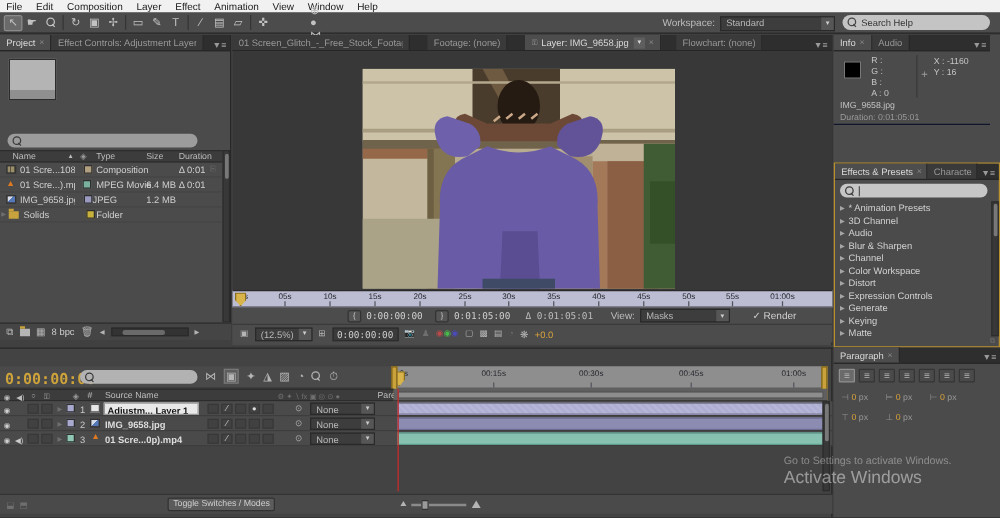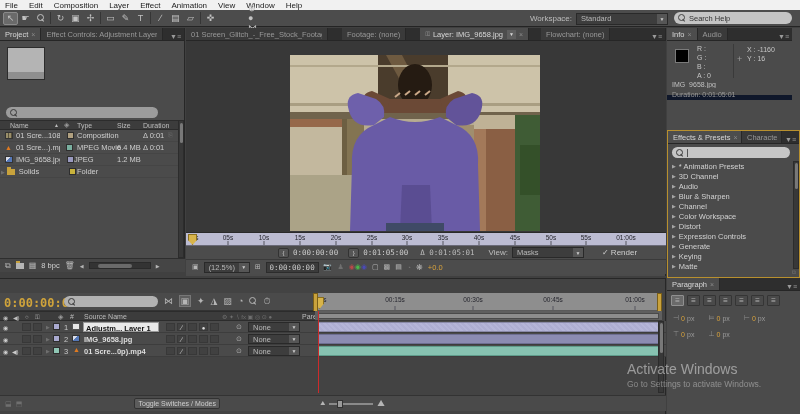--- a/index.html
+++ b/index.html
@@ -295,21 +295,21 @@
       <span class="ico" style="font-size:7px">▩</span>
       <span class="ico" style="font-size:7px">▤</span>
       <span class="ico dim" style="font-size:7px">◔</span>
       <span class="ico" style="font-size:8px">❋</span>
       <span style="color:#d8a23c;font-size:7.5px">+0.0</span>
     </div>
   </div>
 
   <div class="abs" style="left:667px;top:28px;width:133px;height:386px;background:#4b4b4b">
 
-    <div class="abs" style="left:0;top:0;width:125px;height:72px;border-bottom:5px solid #0f172a">
+    <div class="abs" style="left:0;top:0;width:125px;height:72px;border-bottom:1px solid #0f172a">
       <div class="tabbar">
         <div class="tab active">
             <span>Info</span>
             <span class="x">×</span>
           </div>
         <div class="tab">
             <span>Audio</span>
           </div>
         <span class="pmenu">▼≡</span>
       </div>
@@ -579,17 +579,17 @@
       </div>
       <span class="ico" style="margin-left:100px;font-size:6px">⛰</span>
       <div style="margin-left:4px;width:44px;height:2px;background:#8a8a8a;position:relative">
         <div class="abs" style="left:8px;top:-3px;width:6px;height:8px;background:#9a9a9a;border:1px solid #333"></div>
       </div>
       <span class="ico" style="margin-left:4px;font-size:9px">⛰</span>
     </div>
   </div>
 
   <div class="abs" style="left:627px;top:361px;z-index:9">
+    <div style="font-size:8.5px;color:rgba(240,240,240,0.4);margin-top:2px">Go to Settings to activate Windows.</div>
     <div style="font-size:14px;color:rgba(240,240,240,0.5)">Activate Windows</div>
-    <div style="font-size:8.5px;color:rgba(240,240,240,0.4);margin-top:2px">Go to Settings to activate Windows.</div>
   </div>
 
 </div>
 
 </body></html>

